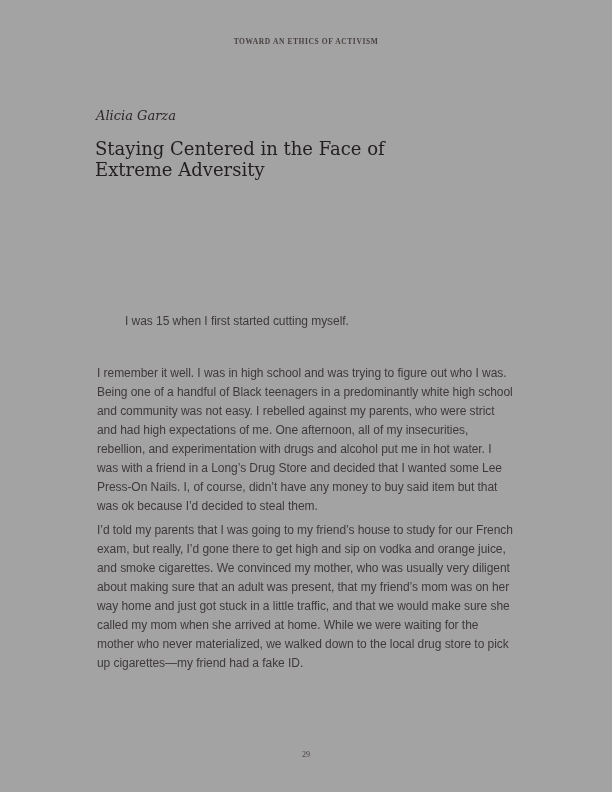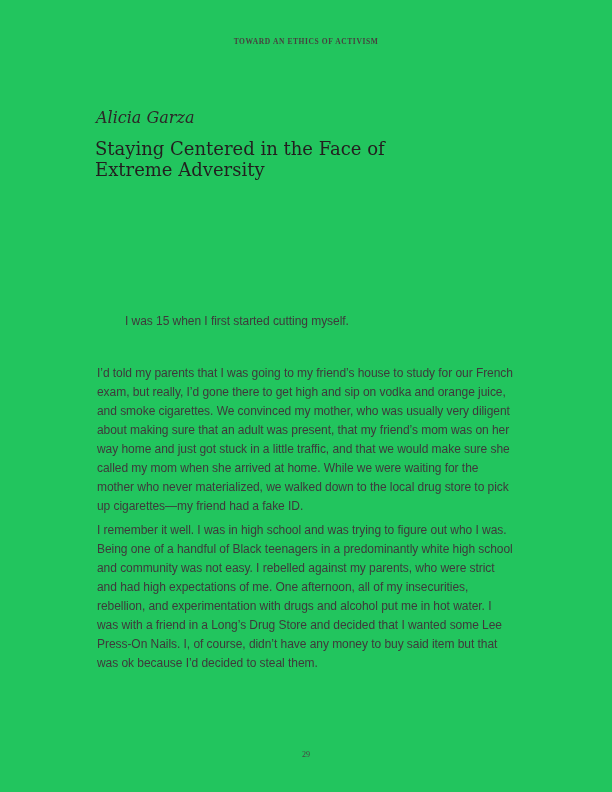--- a/index.html
+++ b/index.html
@@ -3,21 +3,21 @@
 <meta charset="utf-8">
 <style>
   html, body {
     margin: 0;
     padding: 0;
   }
   .page {
     position: relative;
     width: 612px;
     height: 792px;
-    background: #22c55e;
+    background: #a3a3a3;
     overflow: hidden;
     font-family: "Liberation Sans", sans-serif;
   }
   .running-head {
     position: absolute;
     top: 37px;
     left: 0;
     right: 0;
     text-align: center;
     font-family: "Liberation Serif", serif;
@@ -25,21 +25,21 @@
     font-size: 7.5px;
     letter-spacing: 0.6px;
     color: #48403f;
   }
   .author {
     position: absolute;
     left: 96px;
     top: 108px;
     font-family: "DejaVu Serif", serif;
     font-style: italic;
-    font-size: 16px;
+    font-size: 13px;
     color: #2d2728;
   }
   .chapter-title {
     position: absolute;
     left: 95px;
     top: 138px;
     font-family: "DejaVu Serif", serif;
     font-weight: 500;
     font-size: 18px;
     line-height: 21px;
@@ -82,33 +82,33 @@
 
   <div class="running-head">TOWARD AN ETHICS OF ACTIVISM</div>
 
   <div class="author">Alicia Garza</div>
 
   <h1 class="chapter-title" style="margin:0; font-size:18px;">Staying Centered in the Face of
 Extreme Adversity</h1>
 
   <div class="body-text">
     <p class="opening">I was 15 when I first started cutting myself.</p>
+    <p>I remember it well. I was in high school and was trying to figure out who I was.
+Being one of a handful of Black teenagers in a predominantly white high school
+and community was not easy. I rebelled against my parents, who were strict
+and had high expectations of me. One afternoon, all of my insecurities,
+rebellion, and experimentation with drugs and alcohol put me in hot water. I
+was with a friend in a Long’s Drug Store and decided that I wanted some Lee
+Press-On Nails. I, of course, didn’t have any money to buy said item but that
+was ok because I’d decided to steal them.</p>
     <p>I’d told my parents that I was going to my friend’s house to study for our French
 exam, but really, I’d gone there to get high and sip on vodka and orange juice,
 and smoke cigarettes. We convinced my mother, who was usually very diligent
 about making sure that an adult was present, that my friend’s mom was on her
 way home and just got stuck in a little traffic, and that we would make sure she
 called my mom when she arrived at home. While we were waiting for the
 mother who never materialized, we walked down to the local drug store to pick
 up cigarettes—my friend had a fake ID.</p>
-    <p>I remember it well. I was in high school and was trying to figure out who I was.
-Being one of a handful of Black teenagers in a predominantly white high school
-and community was not easy. I rebelled against my parents, who were strict
-and had high expectations of me. One afternoon, all of my insecurities,
-rebellion, and experimentation with drugs and alcohol put me in hot water. I
-was with a friend in a Long’s Drug Store and decided that I wanted some Lee
-Press-On Nails. I, of course, didn’t have any money to buy said item but that
-was ok because I’d decided to steal them.</p>
   </div>
 
   <div class="folio">29</div>
 
 </div>
 
 </body></html>

